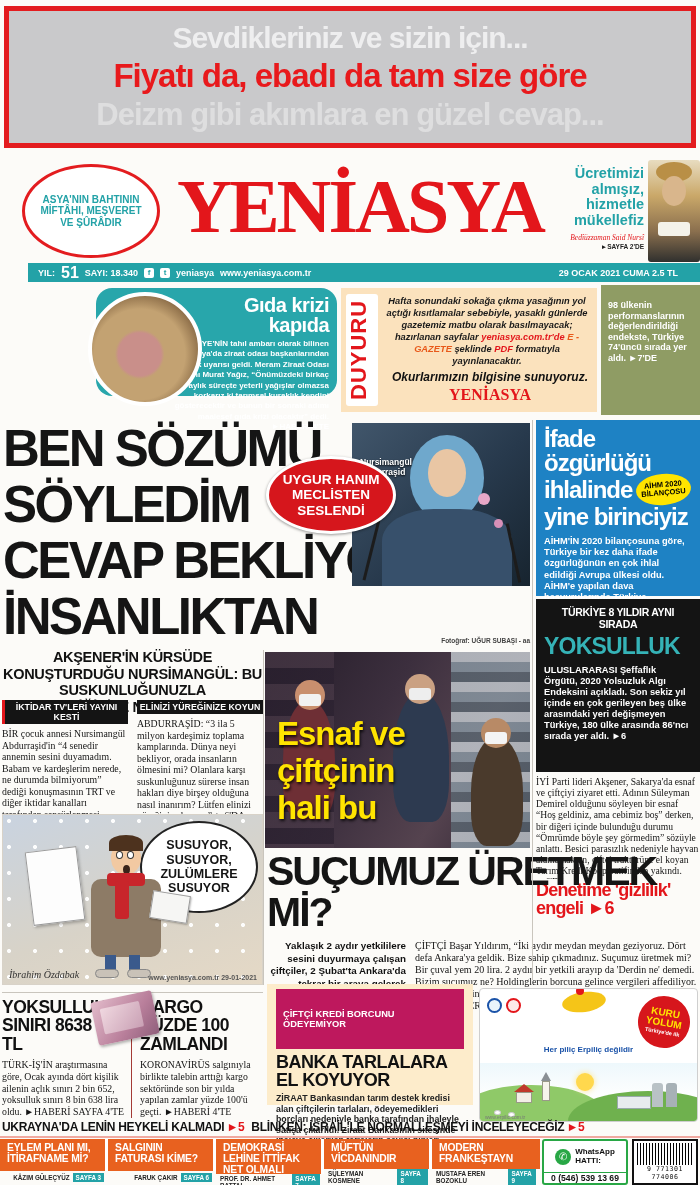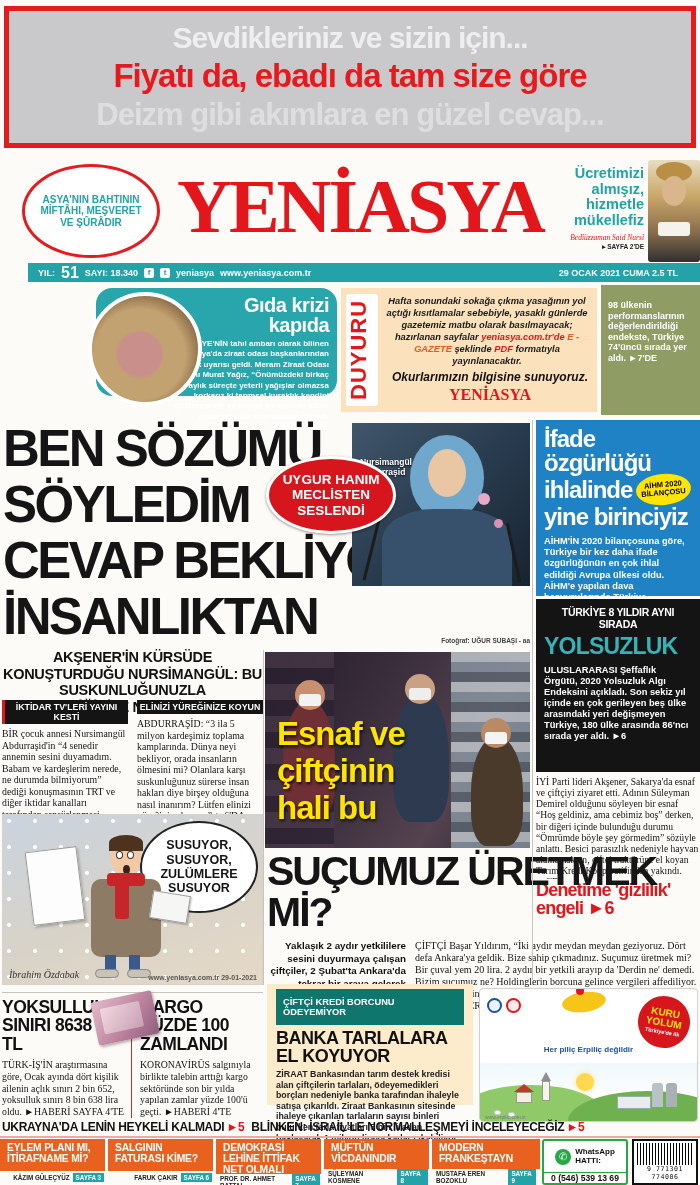--- a/index.html
+++ b/index.html
@@ -164,21 +164,21 @@
   .bl-title{font-size:17.5px;font-weight:bold;line-height:1.05;letter-spacing:-0.5px;}
   .bl1 .bl-title{padding-right:30px;}
   .bl-body{font-family:"Liberation Serif",serif;font-size:9.8px;line-height:1.2;margin-top:6px;color:#141414;}
   .money{left:94px;top:996px;width:62px;height:44px;transform:rotate(-12deg);z-index:3;border-radius:3px;
     background:linear-gradient(135deg,#e3bccb 0%,#b97f9b 60%,#8f5f7b 100%);box-shadow:1px 2px 3px rgba(0,0,0,.3);}
   .money::after{content:"";position:absolute;left:8px;top:8px;width:40px;height:26px;border-radius:2px;
     background:linear-gradient(135deg,#f0d8e0,#c9a0b4);}
 
   
   .banka-box{left:267px;top:984px;width:206px;height:121px;background:#fdeccb;padding:5px 9px;}
-  .banka-kicker{display:inline-block;background:#0f766e;color:#fff;font-size:9.3px;font-weight:bold;padding:8px 7px;}
+  .banka-kicker{display:inline-block;background:#be185d;color:#fff;font-size:9.3px;font-weight:bold;padding:20px 7px;}
   .banka-title{font-size:18px;font-weight:bold;line-height:0.98;letter-spacing:-0.5px;margin:5px 0 4px;}
   .banka-body{font-size:8.8px;font-weight:bold;line-height:1.2;color:#222;}
 
   
   .erpilic{left:479px;top:988px;width:219px;height:134px;background:#fff;border:1px solid #cfcfcf;border-radius:4px;overflow:hidden;}
   .erp-chicken{position:absolute;left:82px;top:3px;width:44px;height:20px;border-radius:50%;background:#f5c518;transform:rotate(-8deg);}
   .erp-comb{position:absolute;left:96px;top:-2px;width:8px;height:8px;border-radius:50%;background:#e3161b;}
   .erp-logo{position:absolute;left:0;top:18px;width:100%;text-align:center;font-size:28px;font-weight:bold;color:#1a52a8;
     -webkit-text-stroke:0.8px #e31c1f;letter-spacing:0;}
   .erp-tag{position:absolute;left:0;top:56px;width:100%;text-align:center;font-size:8px;font-weight:bold;color:#1a52a8;}
@@ -327,21 +327,21 @@
         <span style="display:block">BİLANÇOSU</span>
       </span>
     </div>
     <div class="ifade-t" data-name="ifade-title-3">yine birinciyiz</div>
     <div class="ifade-body" data-name="ifade-body">AİHM'İN 2020 bilançosuna göre, Türkiye bir kez daha ifade özgürlüğünün en çok ihlal edildiği Avrupa ülkesi oldu. AİHM'e yapılan dava başvurularında Türkiye, Rusya'dan sonra ikinci sırada yer aldı. ►HABERİ SAYFA 7'DE</div>
   </div>
 
   <div class="abs yolsuzluk-box" data-name="yolsuzluk-story">
     <div class="yz-kicker" data-name="yolsuzluk-kicker">TÜRKİYE 8 YILDIR AYNI SIRADA</div>
     <div class="yz-title" data-name="yolsuzluk-title">
-      <div>YOLSUZLUK</div>
+      <div>YOKSULLUK</div>
     </div>
     <div class="yz-body" data-name="yolsuzluk-body">ULUSLARARASI Şeffaflık Örgütü, 2020 Yolsuzluk Algı Endeksini açıkladı. Son sekiz yıl içinde en çok gerileyen beş ülke arasındaki yeri değişmeyen Türkiye, 180 ülke arasında 86'ncı sırada yer aldı. ►6</div>
   </div>
 
   <div class="abs esnaf-text" data-name="aksener-esnaf-body">İYİ Parti lideri Akşener, Sakarya'da esnaf ve çiftçiyi ziyaret etti. Adının Süleyman Demirel olduğunu söyleyen bir esnaf “Hoş geldiniz, ama cebimiz boş” derken, bir diğeri içinde bulunduğu durumu “Ömrümde böyle şey görmedim” sözüyle anlattı. Besici parasızlık nedeniyle hayvan alamamaktan, çiftçi traktörüne el koyan Tarım Kredi Kooperatifinden yakındı. ►6'DA</div>
   <div class="abs denetime" data-name="denetime-headline">Denetime 'gizlilik' engeli ►6</div>
 
   <div class="abs subhead" data-name="nursimangul-subhead">AKŞENER'İN KÜRSÜDE KONUŞTURDUĞU NURSİMANGÜL: BU SUSKUNLUĞUNUZLA KARDEŞLİĞİNİZE NASIL İNANAYIM?</div>
   <div class="abs cols" data-name="nursimangul-columns">
     <div class="col" data-name="column-1">

